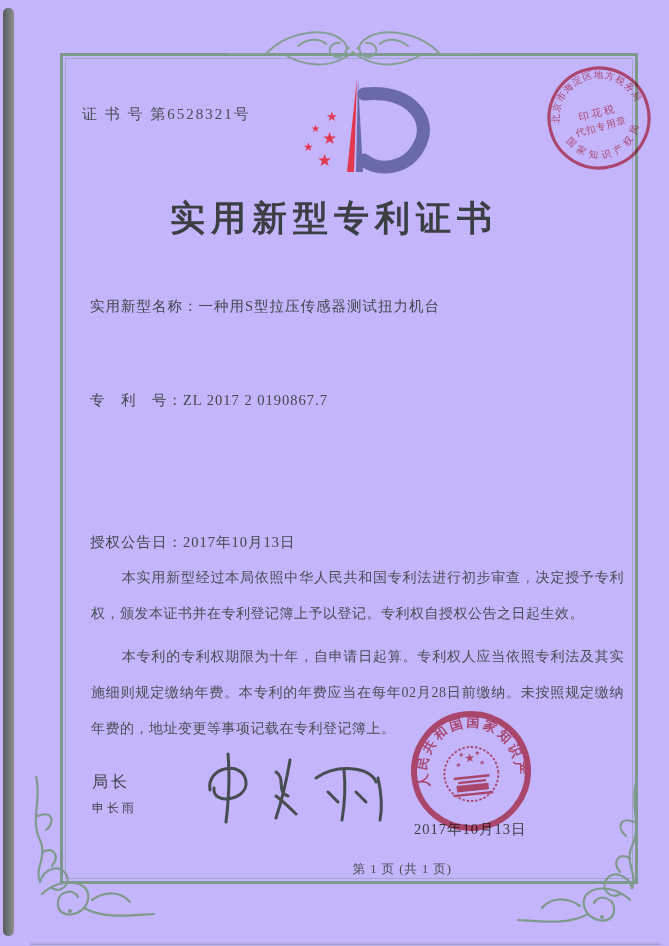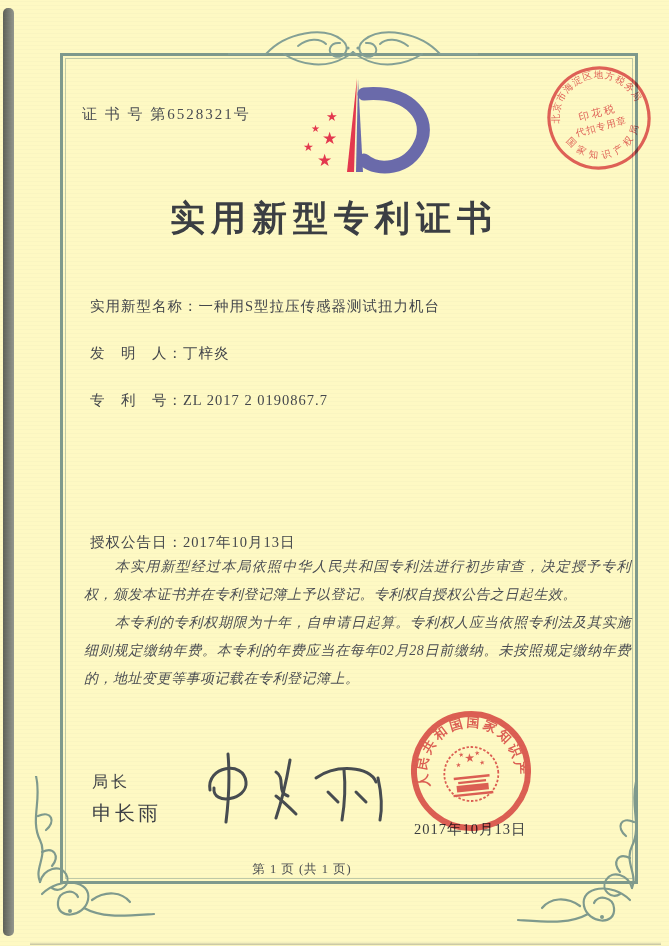--- a/index.html
+++ b/index.html
@@ -1,45 +1,45 @@
 <!DOCTYPE html>
 <html><head>
 <meta charset="utf-8">
 <style>
   html,body{margin:0;padding:0;background:#fff;}
-  .page{position:relative;width:669px;height:946px;background:#fef9c3;overflow:hidden;
+  .page{position:relative;width:669px;height:946px;background:#c4b5fd;overflow:hidden;
         font-family:"Liberation Serif","DejaVu Serif",serif;}
   .page::after{content:"";position:absolute;inset:0;pointer-events:none;
         background:repeating-linear-gradient(0deg,rgba(150,162,150,.045) 0 1px,transparent 1px 4px);}
   .scan-edge-left{position:absolute;left:3px;top:8px;width:11px;height:928px;border-radius:5px;
         background:linear-gradient(90deg,#4e524e,#8a8e88);opacity:.92;}
   .scan-edge-bottom{position:absolute;left:30px;right:8px;bottom:1px;height:3px;
         background:linear-gradient(180deg,rgba(120,124,120,0),rgba(120,124,120,.45));}
   .frame{position:absolute;left:60px;top:53px;width:578px;height:831px;z-index:1;
         border:3px solid #7e998c;box-sizing:border-box;}
   .frame::after{content:"";position:absolute;inset:2px;border:1px solid rgba(126,153,140,.5);}
   .flourish{position:absolute;left:228px;top:12px;z-index:2;}
   .orn-bl{position:absolute;left:26px;top:776px;z-index:1;}
   .orn-br{position:absolute;left:516px;top:782px;z-index:1;}
   .cert-no{position:absolute;left:82px;top:105px;font-size:15px;letter-spacing:2px;color:#4a4d52;z-index:3;}
   .logo{position:absolute;left:280px;top:74px;z-index:3;}
   .title{position:absolute;left:60px;top:194px;width:546px;margin:1px;text-align:center;
         font-size:35px;font-weight:600;letter-spacing:6px;color:#3b3e43;z-index:3;}
   .field{position:absolute;left:90px;font-size:14.5px;color:#44474c;letter-spacing:1px;white-space:nowrap;z-index:3;margin-top:8px;}
   .f1{top:289px}.f2{top:336px}.f3{top:383px}.f4{top:431px}.f5{top:477px}.f6{top:525px}
   .paras{position:absolute;left:84px;top:553px;width:547px;color:#4b4e53;z-index:3;}
-  .paras p{margin:0;font-size:14px;line-height:28px;text-indent:2.2em;font-style:italic;
+  .paras p{margin:7px;font-size:14px;line-height:36px;text-indent:2.2em;
         text-align:justify;letter-spacing:.5px;}
   .sig-title{position:absolute;left:92px;top:772px;font-size:16px;color:#3f4247;letter-spacing:3px;z-index:3;}
-  .sig-name{position:absolute;left:92px;top:800px;font-size:20px;color:#3f4247;letter-spacing:3px;z-index:3;}
+  .sig-name{position:absolute;left:92px;top:800px;font-size:12px;color:#3f4247;letter-spacing:3px;z-index:3;}
   .sig-svg{position:absolute;left:192px;top:748px;z-index:3;}
   .seal{position:absolute;left:406px;top:706px;mix-blend-mode:multiply;opacity:.88;z-index:5;}
   .seal-date{position:absolute;left:414px;top:820px;font-size:14.5px;color:#3a3d40;letter-spacing:1px;z-index:4;}
   .tax-stamp{position:absolute;left:544px;top:63px;mix-blend-mode:multiply;opacity:.9;z-index:6;}
-  .footer{position:absolute;left:152px;top:861px;width:300px;text-align:center;
+  .footer{position:absolute;left:152px;top:861px;width:300px;text-align:right;
         font-size:12.5px;color:#4a4d50;letter-spacing:1px;z-index:3;}
 </style>
 </head>
 <body>
 
 <div class="page">
 
   <div class="scan-edge-left"></div>
   <div class="scan-edge-bottom"></div>
 
@@ -86,23 +86,20 @@
       <text x="42" y="70" font-size="17">★</text>
       <text x="23" y="77" font-size="12">★</text>
       <text x="37" y="92" font-size="17">★</text>
     </g>
   </svg>
 
   <h1 class="title">实用新型专利证书</h1>
 
   <div class="field f1">
     <span>实用新型名称：</span><span>一种用S型拉压传感器测试扭力机台</span>
-  </div>
-  <div class="field f2">
-    <span>发　明　人：</span><span>丁梓炎</span>
   </div>
   <div class="field f3">
     <span>专　利　号：</span><span>ZL 2017 2 0190867.7</span>
   </div>
   <div class="field f6">
     <span>授权公告日：</span><span>2017年10月13日</span>
   </div>
 
   <div class="paras">
     <p>本实用新型经过本局依照中华人民共和国专利法进行初步审查，决定授予专利权，颁发本证书并在专利登记簿上予以登记。专利权自授权公告之日起生效。</p>

